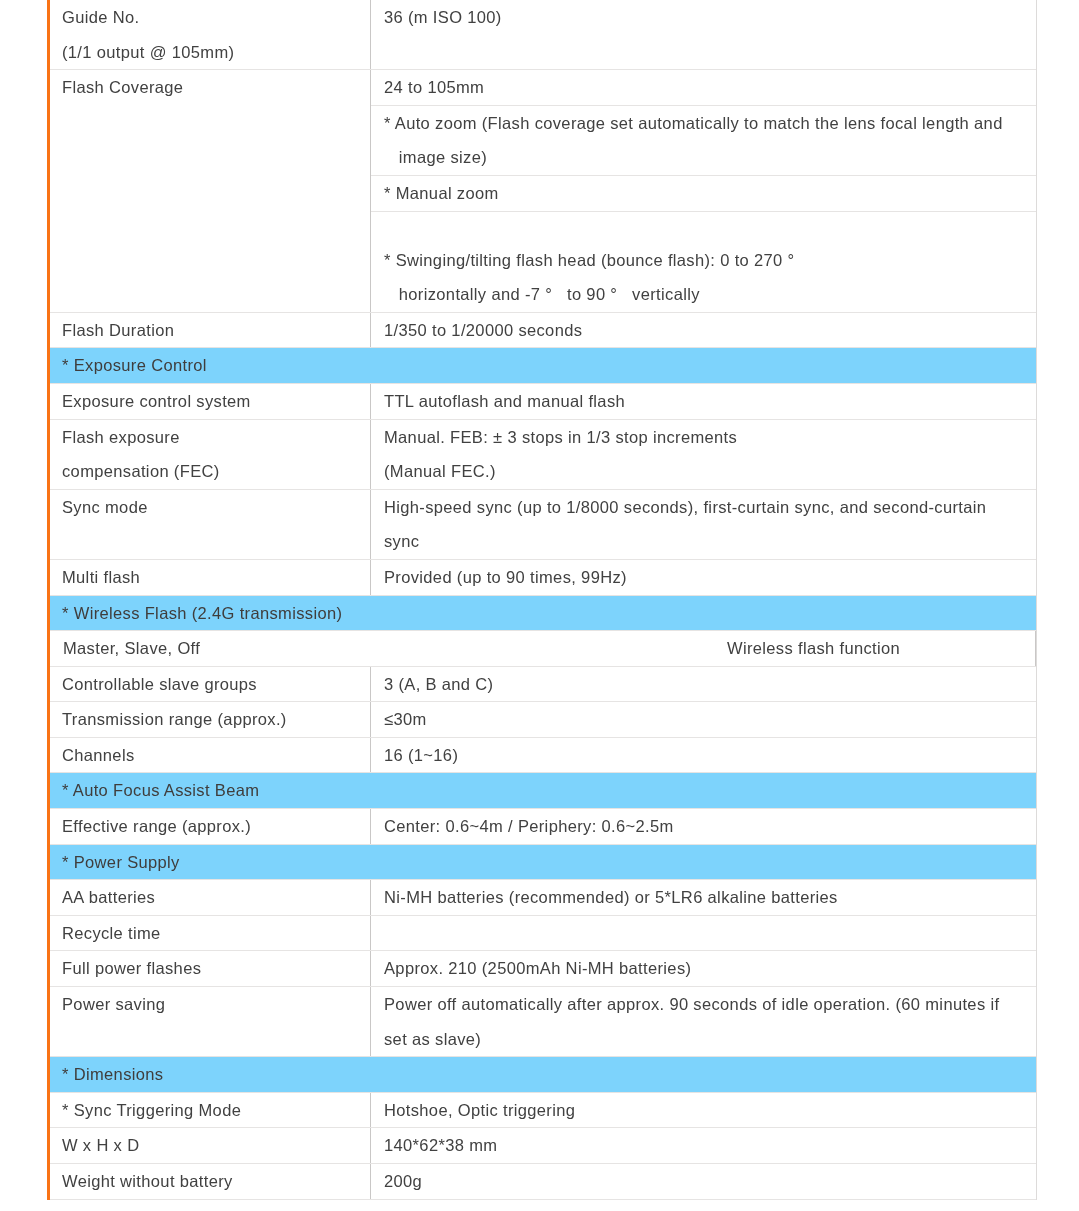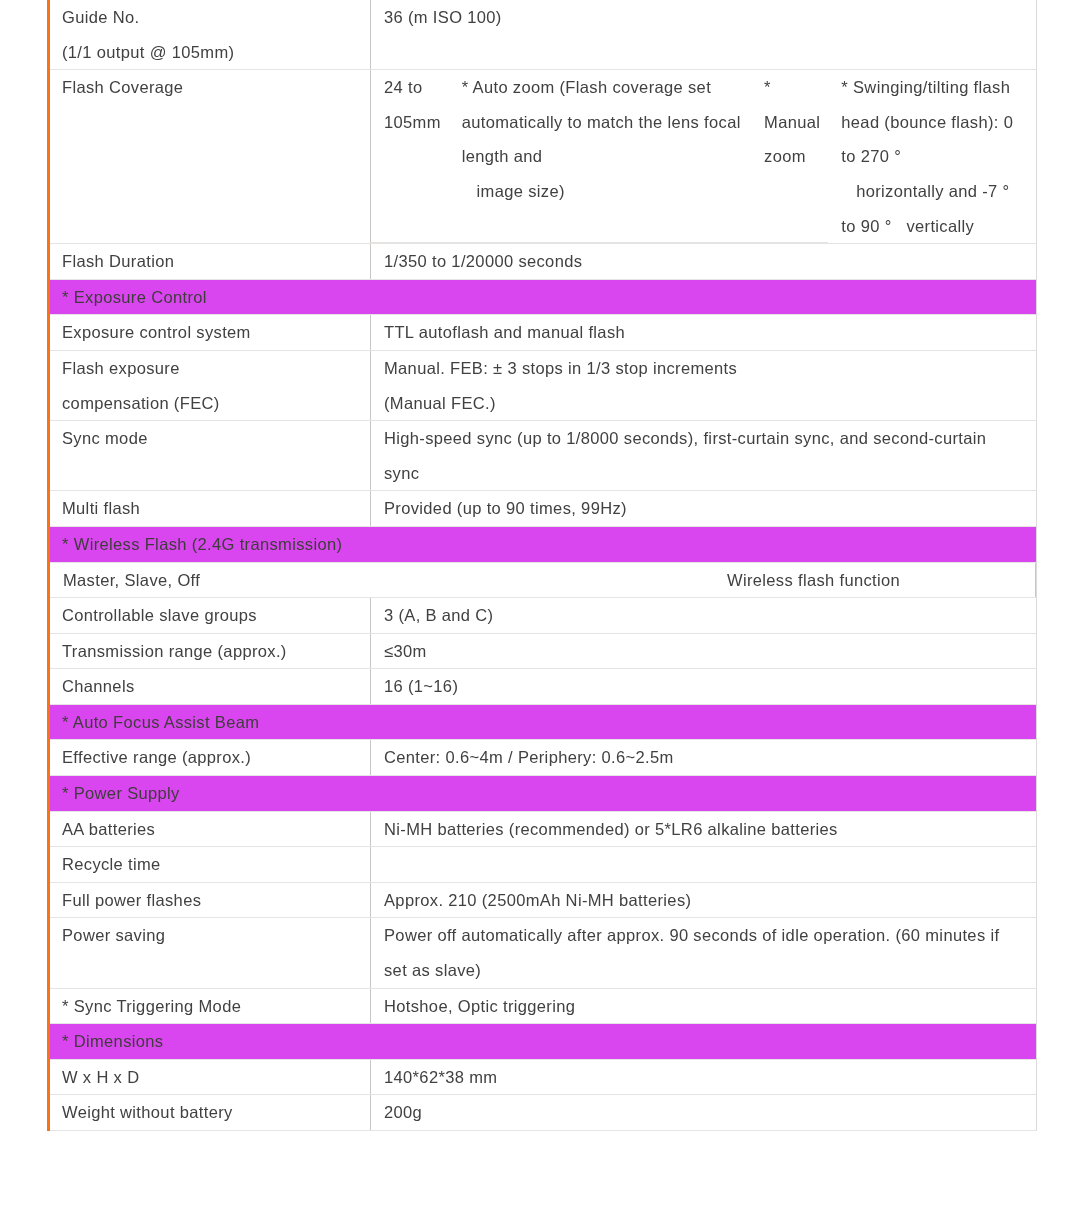--- a/index.html
+++ b/index.html
@@ -37,41 +37,42 @@
   .label-cell {
     flex: 0 0 321px;
     width: 321px;
     border-right: 1px solid #c9c7c6;
   }
   .value-cell {
     flex: 1 1 auto;
     padding-left: 13px;
   }
   .header-row {
-    background: #d946ef;
+    background: #7dd3fc;
   }
   .header-cell {
     flex: 1 1 auto;
     color: #3f3d3c;
   }
   .subvals {
     flex: 1 1 auto;
     display: flex;
-    flex-direction: row;
+    flex-direction: column;
     min-width: 0;
   }
   .subval {
     box-sizing: border-box;
     line-height: 34.6px;
     white-space: pre-wrap;
     padding: 0 8px 0 13px;
     border-bottom: 1px solid #e6e4e3;
   }
   .subval:last-child {
     border-bottom: none;
+    margin-top: 31px;
   }
 </style>
 </head>
 <body>
 
 <div class="spec-table">
 
   <div class="row">
     <div class="cell label-cell">Guide No.
 (1/1 output @ 105mm)</div>
@@ -172,29 +173,29 @@
     <div class="cell label-cell">Full power flashes</div>
     <div class="cell value-cell">Approx. 210 (2500mAh Ni-MH batteries)</div>
   </div>
 
   <div class="row">
     <div class="cell label-cell">Power saving</div>
     <div class="cell value-cell">Power off automatically after approx. 90 seconds of idle operation. (60 minutes if
 set as slave)</div>
   </div>
 
+  <div class="row header-row">
+    <div class="cell header-cell">* Dimensions</div>
+  </div>
+
   <div class="row">
     <div class="cell label-cell">* Sync Triggering Mode</div>
     <div class="cell value-cell">Hotshoe, Optic triggering</div>
   </div>
 
-  <div class="row header-row">
-    <div class="cell header-cell">* Dimensions</div>
-  </div>
-
   <div class="row">
     <div class="cell label-cell">W x H x D</div>
     <div class="cell value-cell">140*62*38 mm</div>
   </div>
 
   <div class="row">
     <div class="cell label-cell">Weight without battery</div>
     <div class="cell value-cell">200g</div>
   </div>
 

